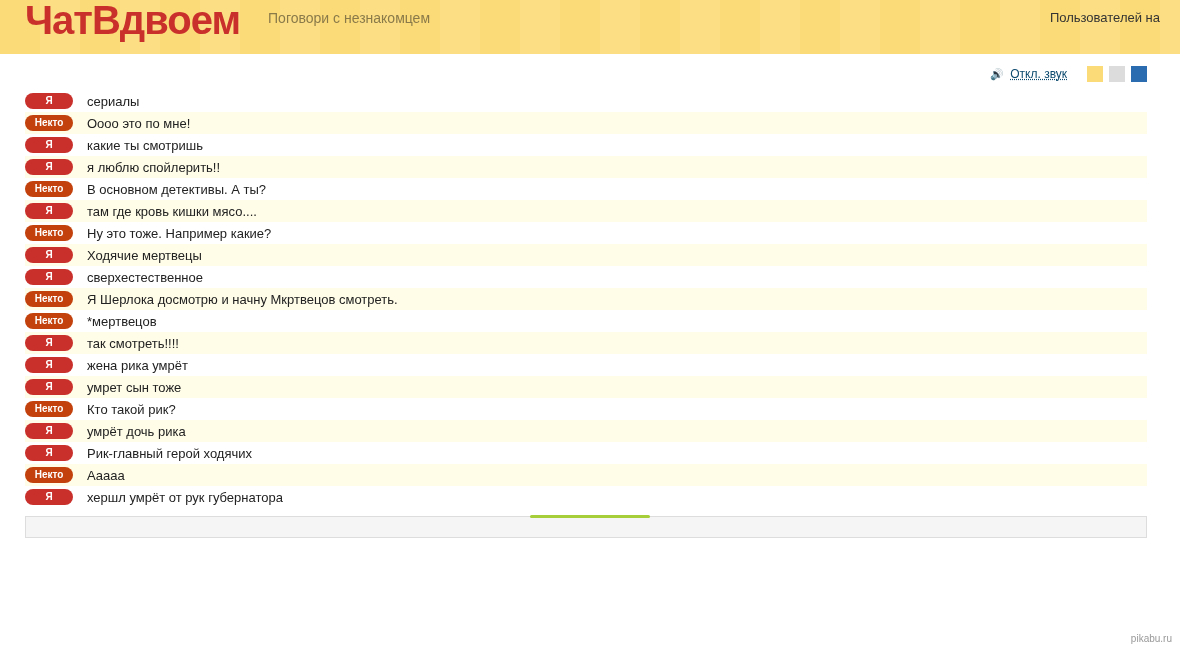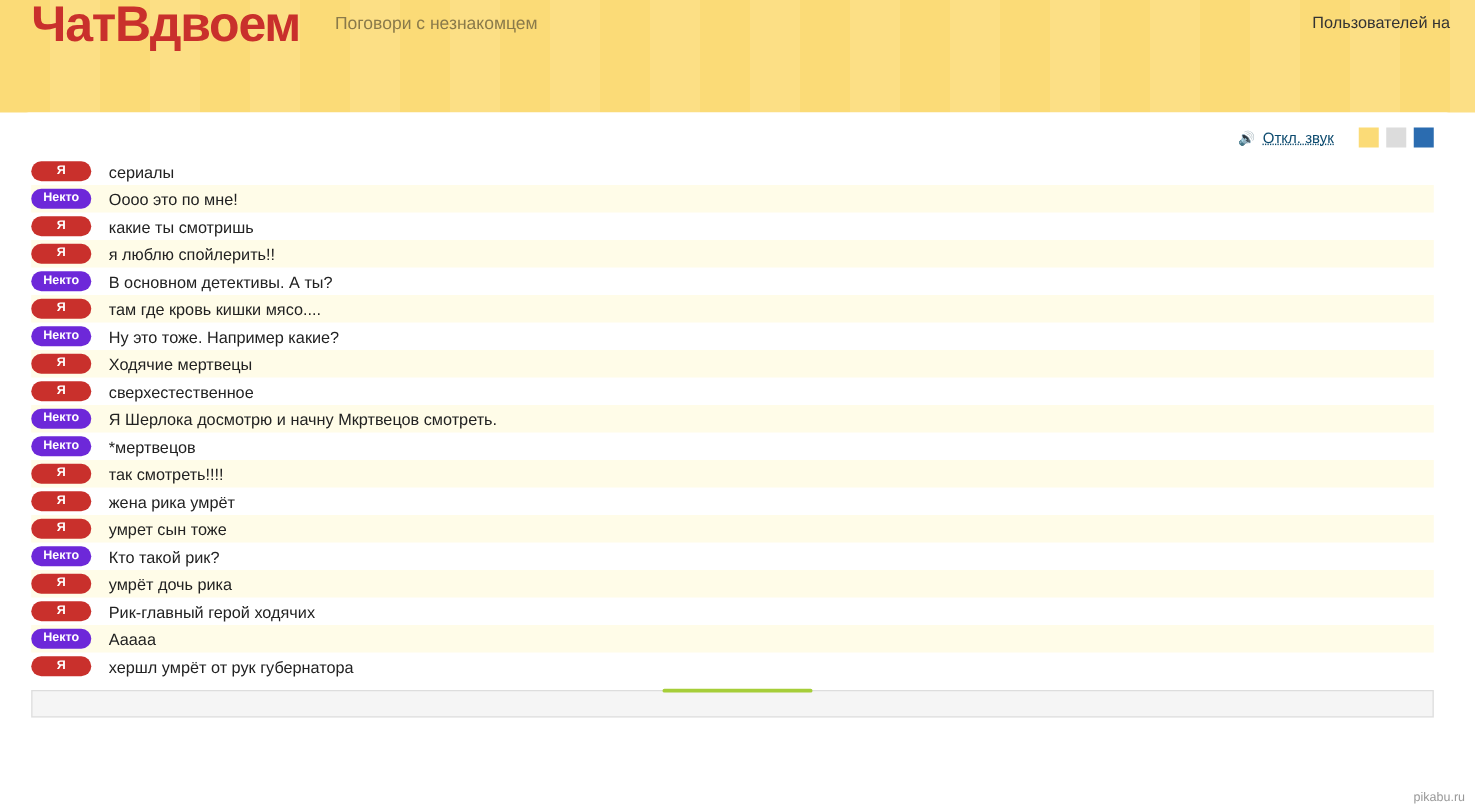--- a/index.html
+++ b/index.html
@@ -5,21 +5,21 @@
   * { margin: 0; padding: 0; box-sizing: border-box; }
   body {
     font-family: Verdana, Arial, sans-serif;
     background: #fff;
     width: 1180px;
     height: 648px;
     overflow: hidden;
     position: relative;
   }
   .header {
-    height: 90px;
+    height: 54px;
     background: repeating-linear-gradient(
       90deg,
       #fbdb77 0px, #fbdb77 40px,
       #fcdf85 40px, #fcdf85 80px
     );
     padding: 0 20px 0 25px;
     display: flex;
     align-items: flex-start;
     position: relative;
   }
@@ -100,21 +100,21 @@
     border-radius: 8px;
     color: #fff;
     font-size: 10px;
     font-weight: bold;
     text-align: center;
     line-height: 16px;
     margin-right: 14px;
     flex-shrink: 0;
   }
   .badge.me { background: #c9302c; }
-  .badge.other { background: #6d28d9; }
+  .badge.other { background: #c2410c; }
   .msg-text {
     font-size: 13px;
     color: #222;
   }
   .input-bar {
     margin-top: 8px;
     height: 22px;
     background: #f5f5f5;
     border: 1px solid #ddd;
     position: relative;

